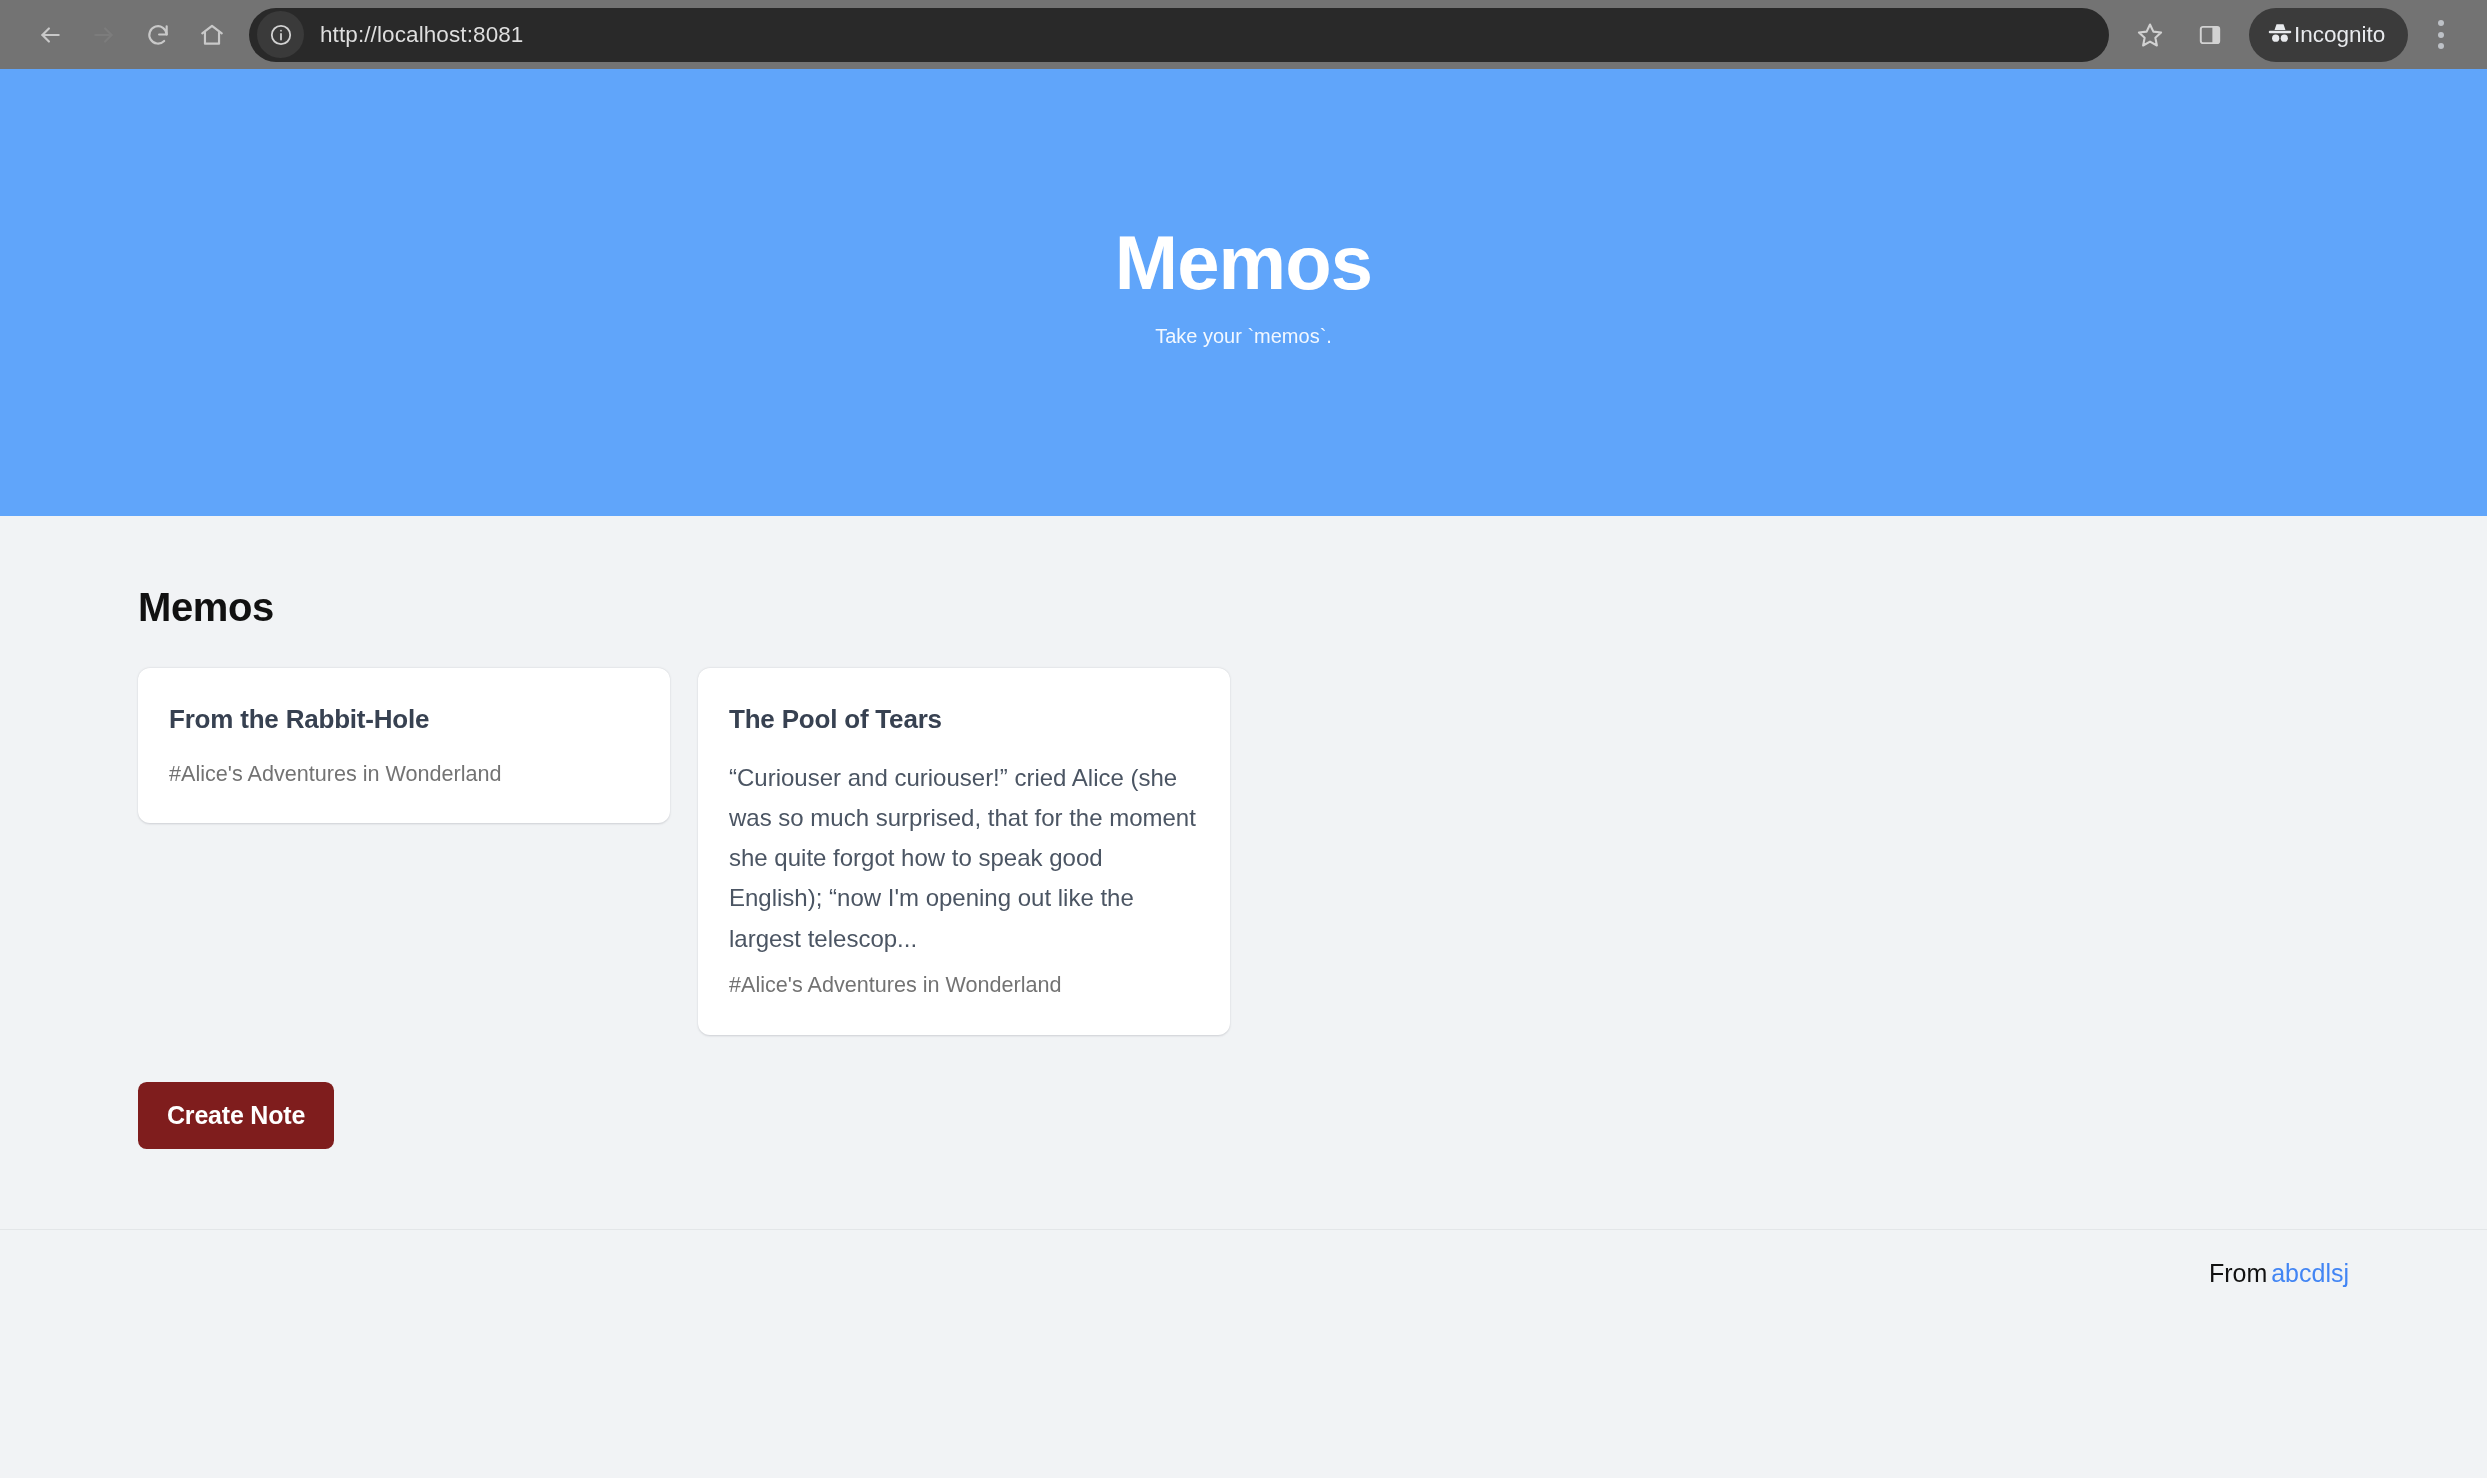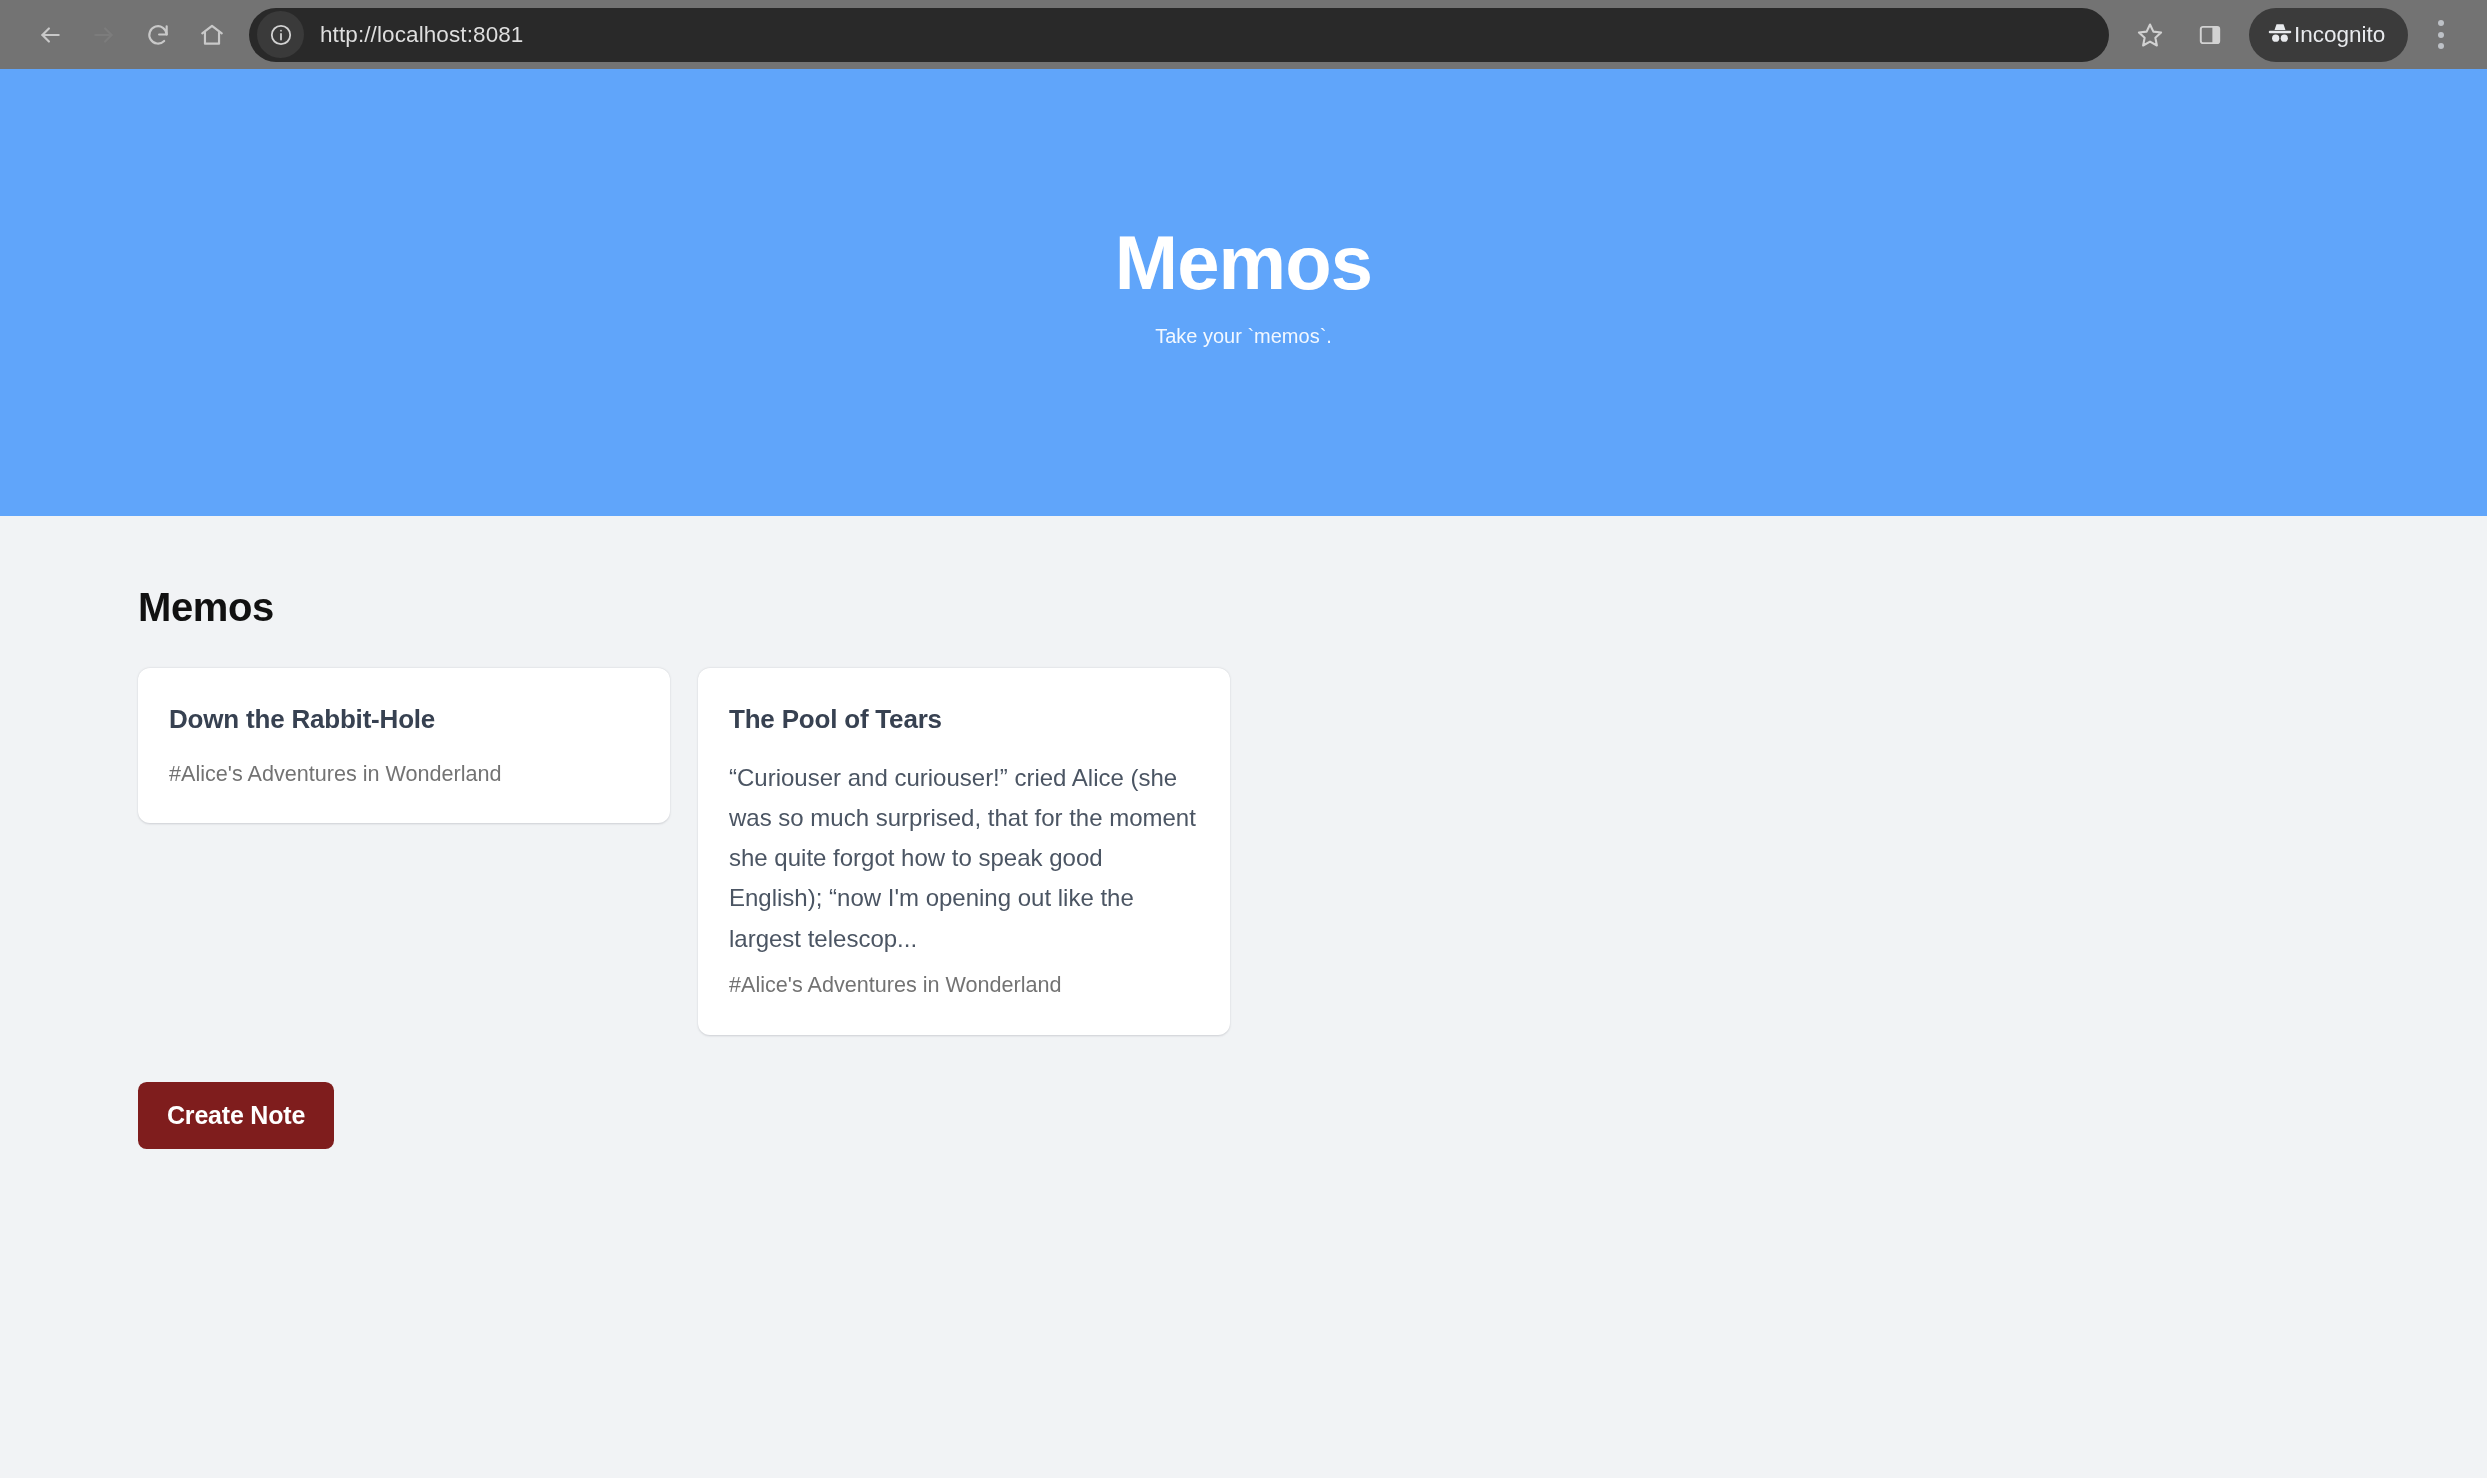--- a/index.html
+++ b/index.html
@@ -304,31 +304,35 @@
     <h1 class="hero-title">Memos</h1>
     <p class="hero-subtitle">Take your `memos`.</p>
   </header>
 
   <main class="content">
     <h2 class="section-title">Memos</h2>
 
     <div class="cards">
 
       <article class="card">
-        <h3 class="card-title">Down the Rabbit-Hole</h3>
+        <h3 class="card-title">From the Rabbit-Hole</h3>
         <p class="card-tag">#Alice's Adventures in Wonderland</p>
       </article>
 
       <article class="card">
         <h3 class="card-title">The Pool of Tears</h3>
         <p class="card-body">“Curiouser and curiouser!” cried Alice (she was so much surprised, that for the moment she quite forgot how to speak good English); “now I'm opening out like the largest telescop...</p>
         <p class="card-tag">#Alice's Adventures in Wonderland</p>
       </article>
 
     </div>
 
     <button class="create-note-btn">Create Note</button>
   </main>
 
+  <footer class="footer">
+    <span class="footer-text">From</span>
+    <a class="footer-text footer-link" href="#">abcdlsj</a>
+  </footer>
 
   <div class="footer-spacer"></div>
 </div>
 
 
 </body></html>

